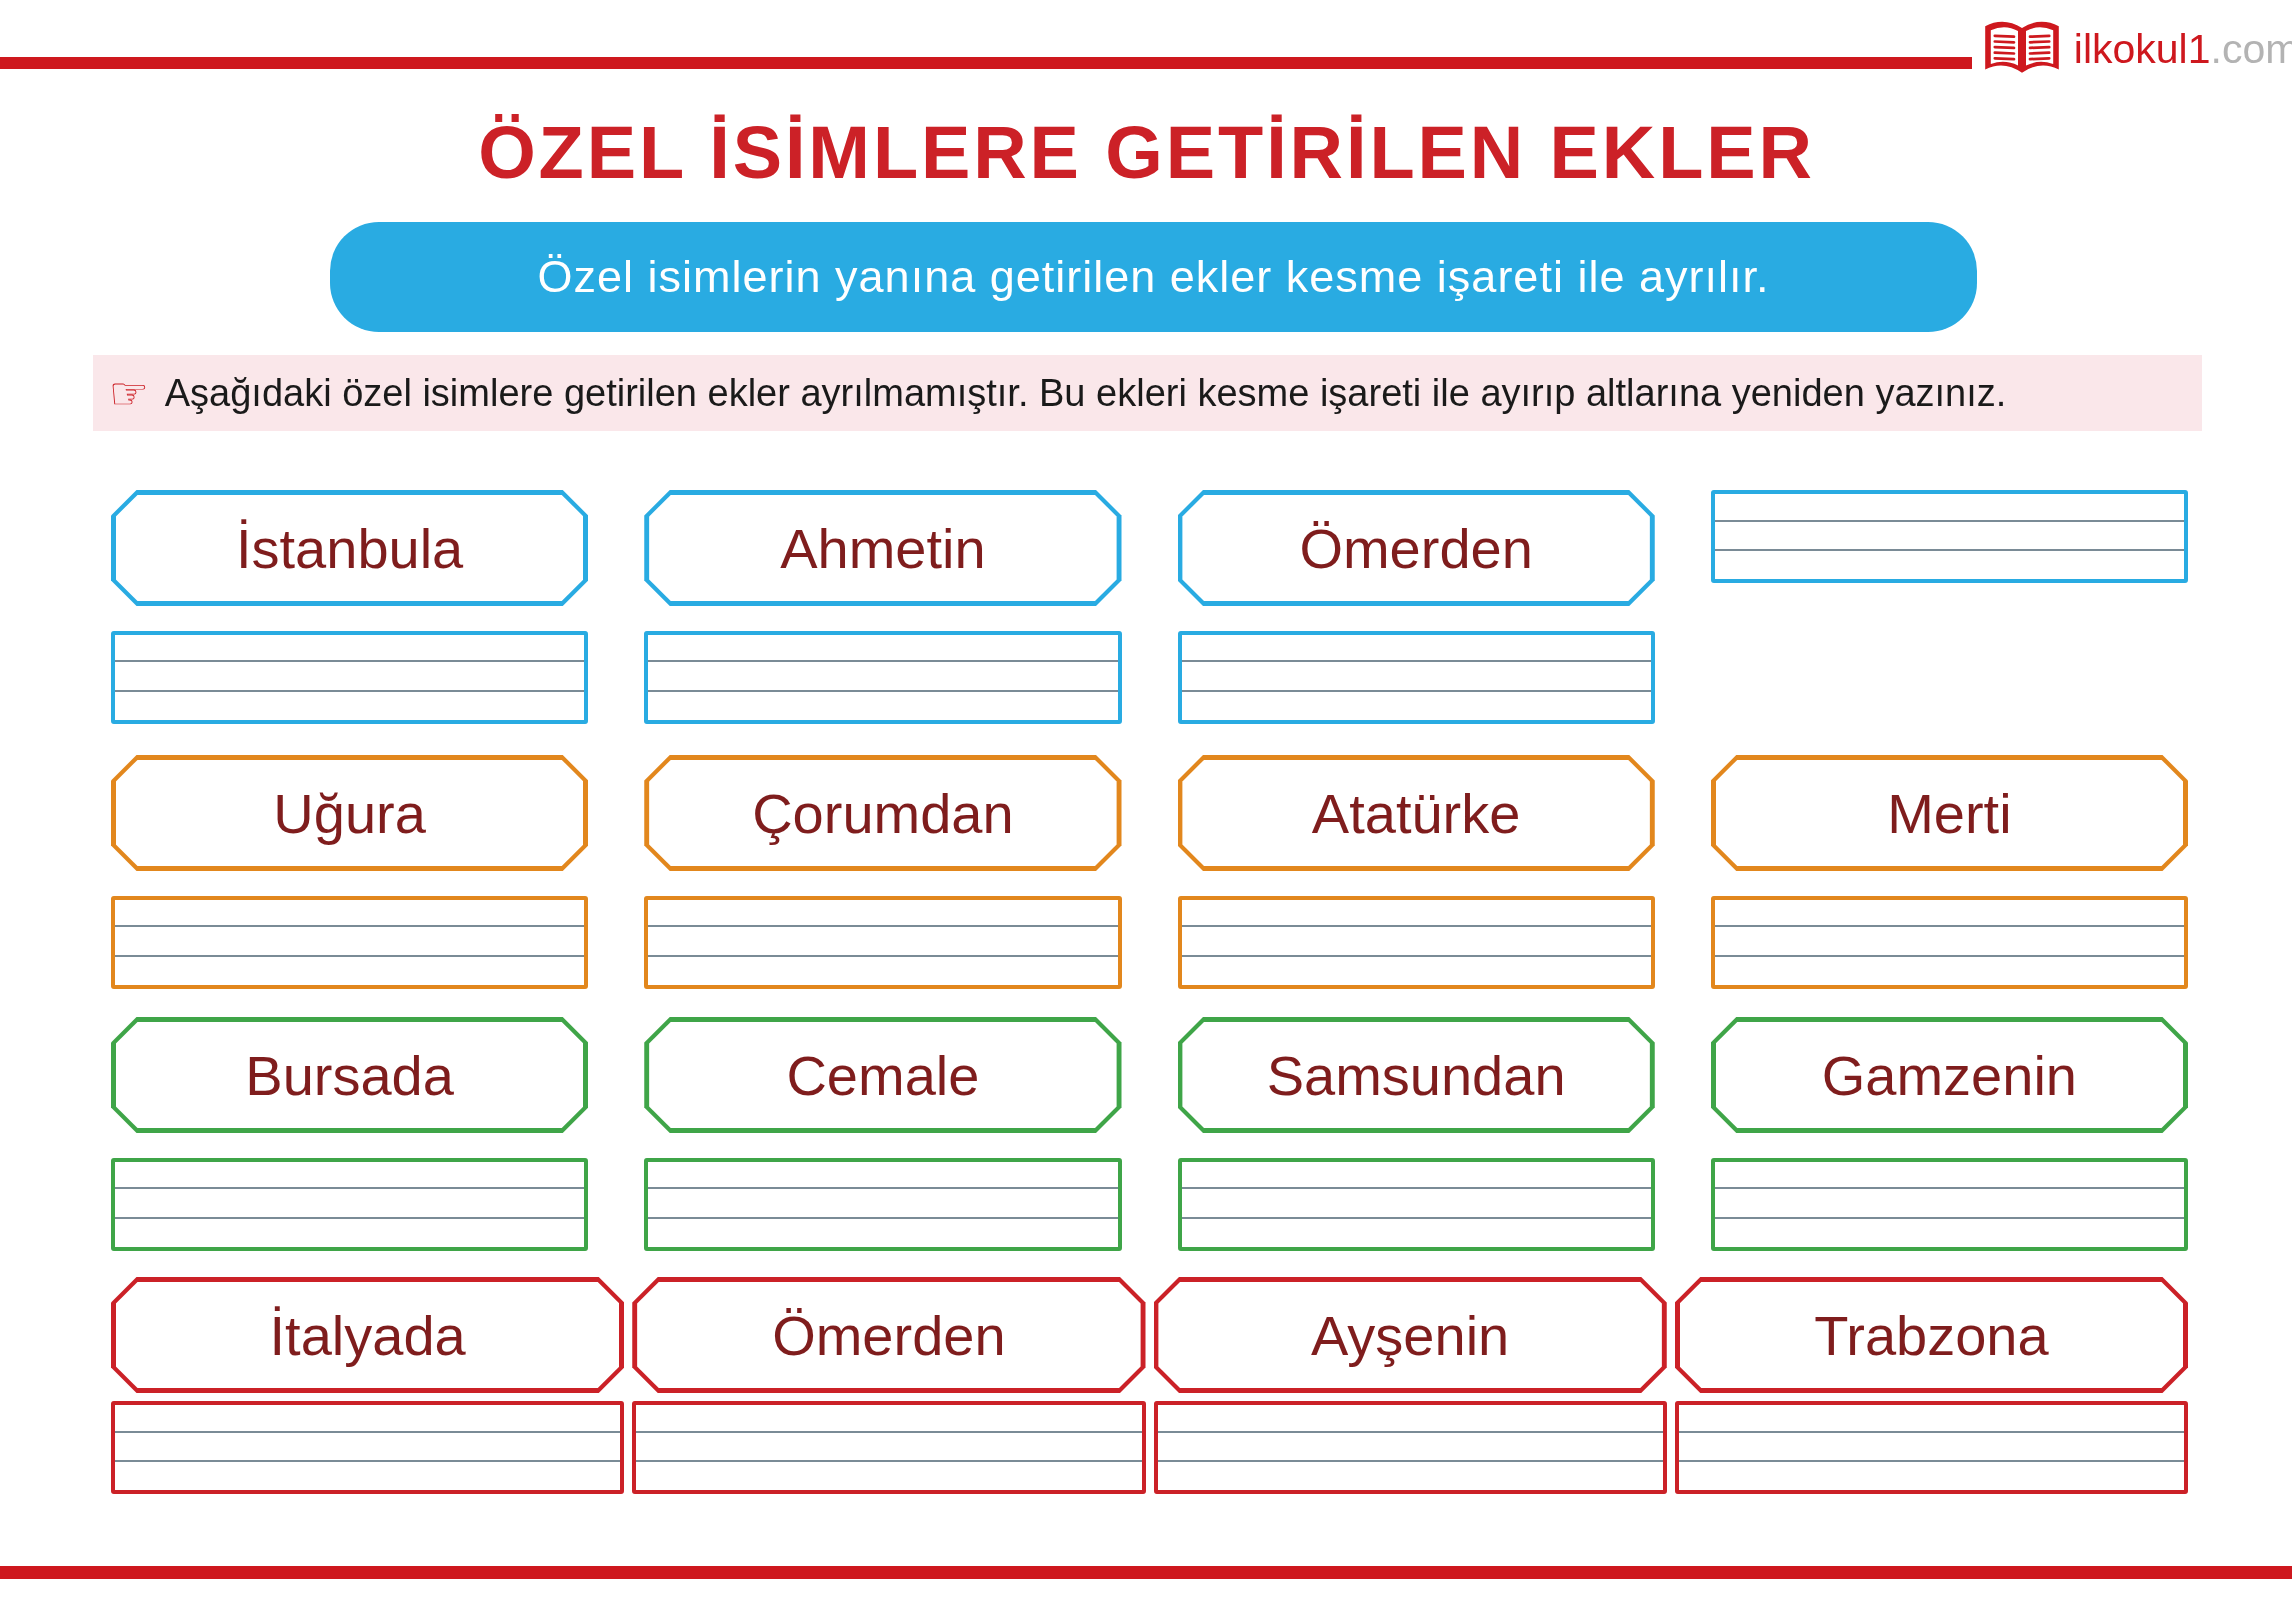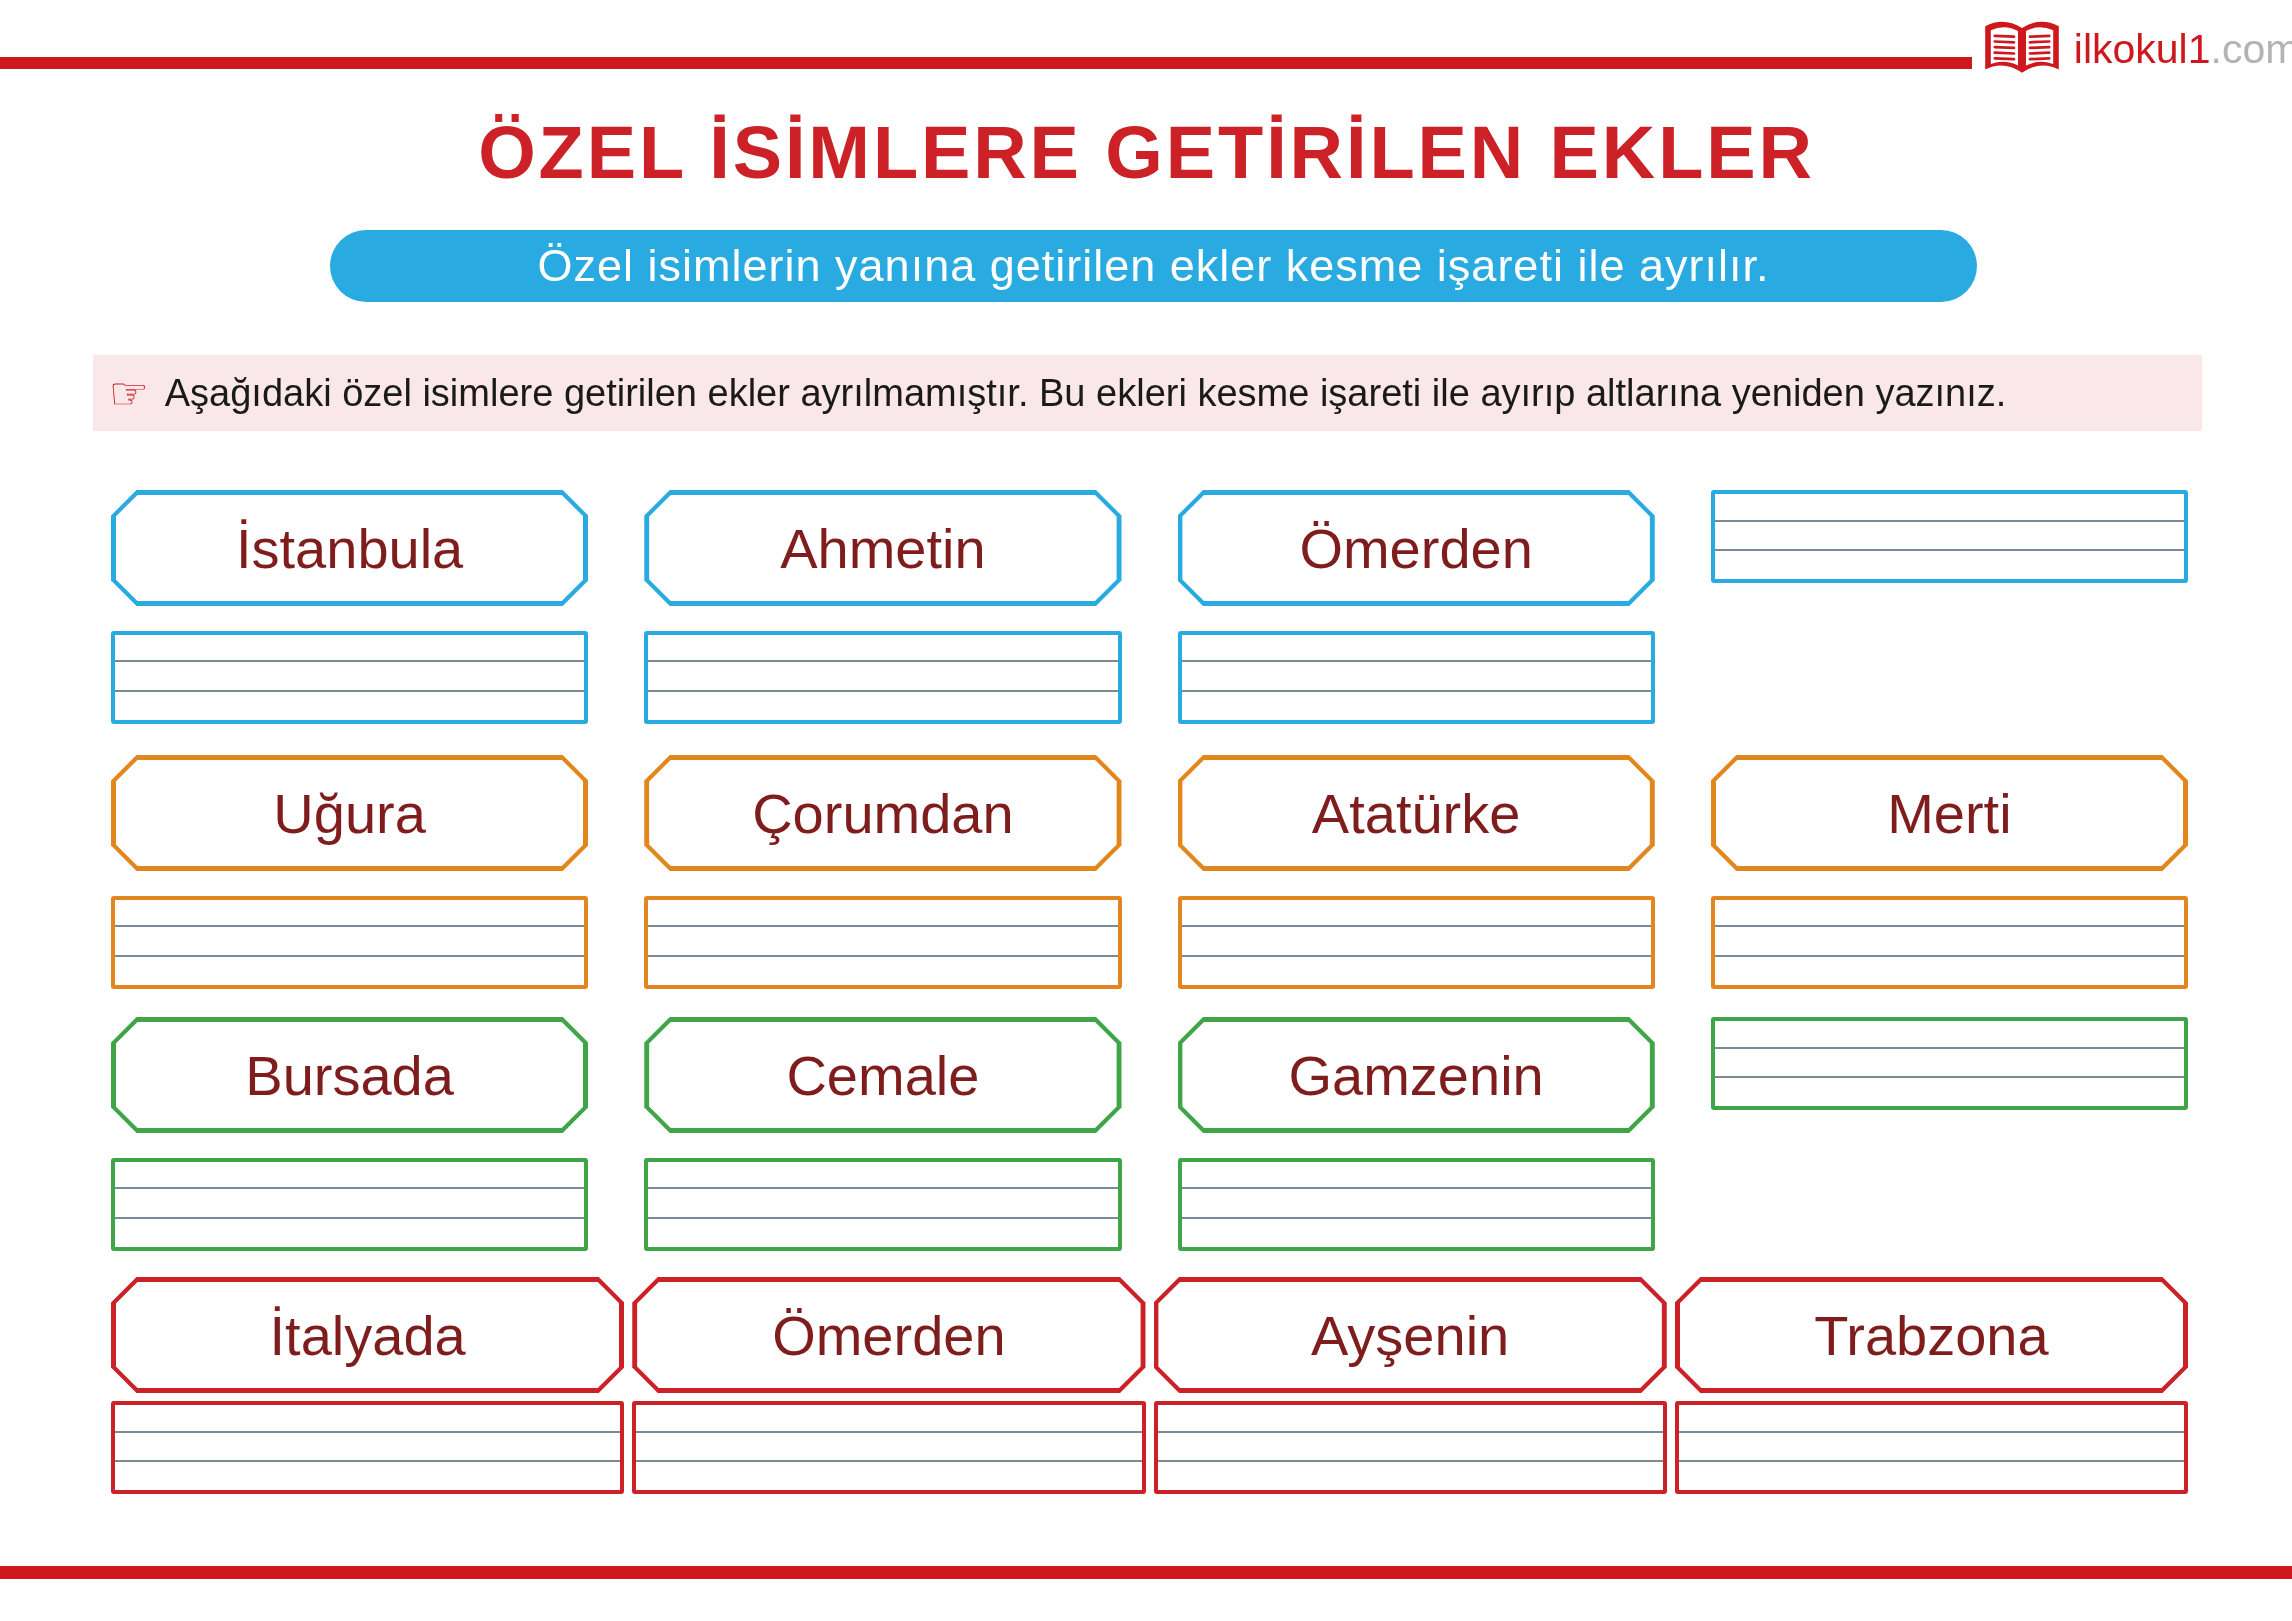--- a/index.html
+++ b/index.html
@@ -24,25 +24,25 @@
   
   .title{
     position:absolute;left:0;top:110px;width:100%;
     text-align:center;
     color:var(--title-red);
     font-size:74px;font-weight:700;letter-spacing:2.9px;
   }
 
   
   .banner{
-    position:absolute;left:330px;top:222px;width:1647px;height:72px;
+    position:absolute;left:330px;top:222px;width:1647px;height:110px;
     background:var(--banner-blue);
     border-radius:49px;
     display:flex;align-items:center;justify-content:center;
-    color:#ffffff;font-size:45px;letter-spacing:1px;margin-top:8px;
+    color:#ffffff;font-size:45px;letter-spacing:1px;
   }
 
   
   .instruction{
     position:absolute;left:93px;top:355px;width:2109px;height:76px;
     background:var(--instruction-bg);
     display:flex;align-items:center;gap:15.7px;
     padding-left:15.7px;box-sizing:border-box;
   }
   .hand-icon{color:var(--title-red);font-size:45px;line-height:1;}
@@ -198,20 +198,25 @@
         <span class="word">Bursada</span>
       </div>
     <div class="word-box">
         <div class="frame"></div>
         <div class="inner"></div>
         <span class="word">Cemale</span>
       </div>
     <div class="word-box">
         <div class="frame"></div>
         <div class="inner"></div>
+        <span class="word">Samsundan</span>
+      </div>
+    <div class="word-box">
+        <div class="frame"></div>
+        <div class="inner"></div>
         <span class="word">Gamzenin</span>
       </div>
     <div class="answer-box">
         <i class="rule r1"></i>
         <i class="rule r2"></i>
       </div>
     <div class="answer-box">
         <i class="rule r1"></i>
         <i class="rule r2"></i>
       </div>

